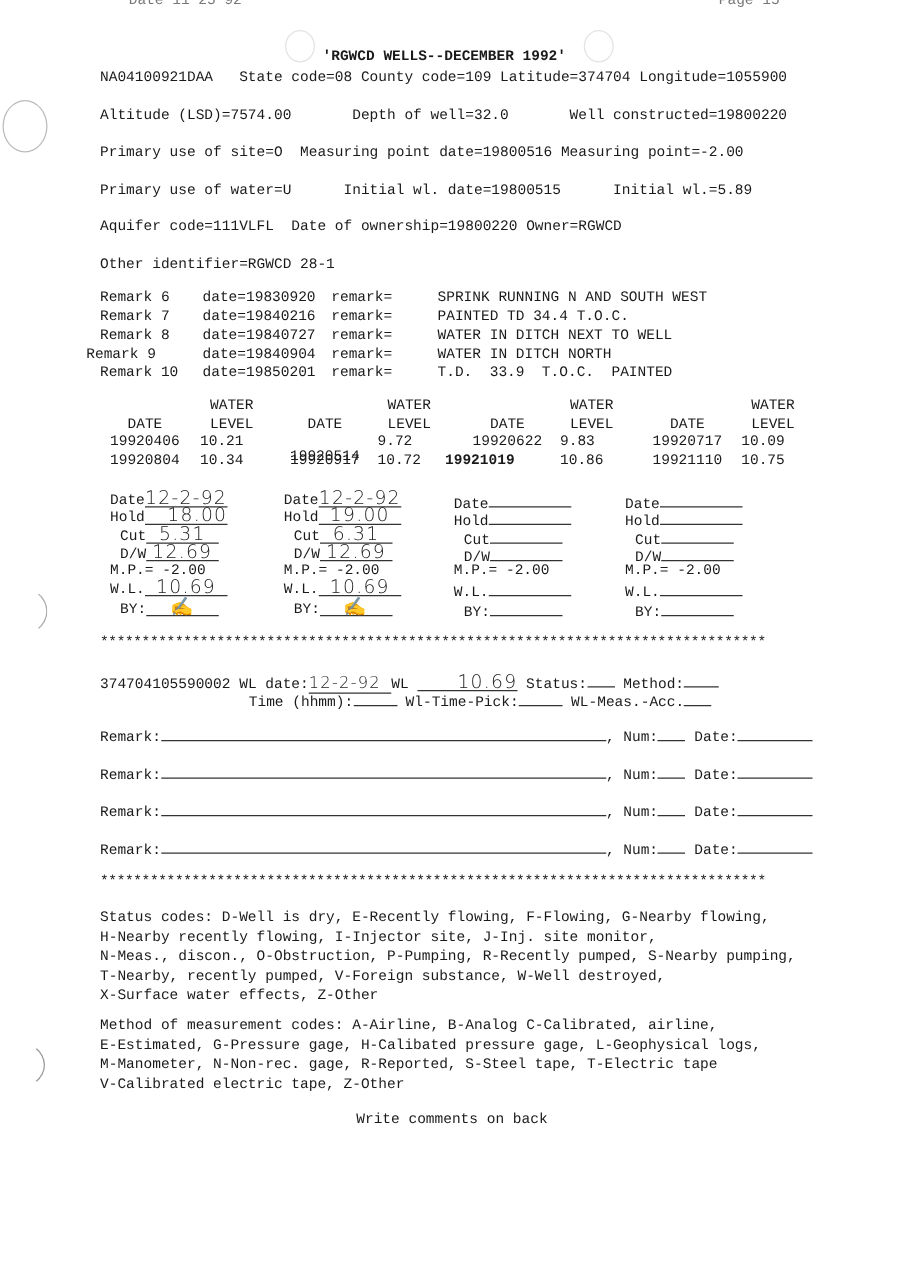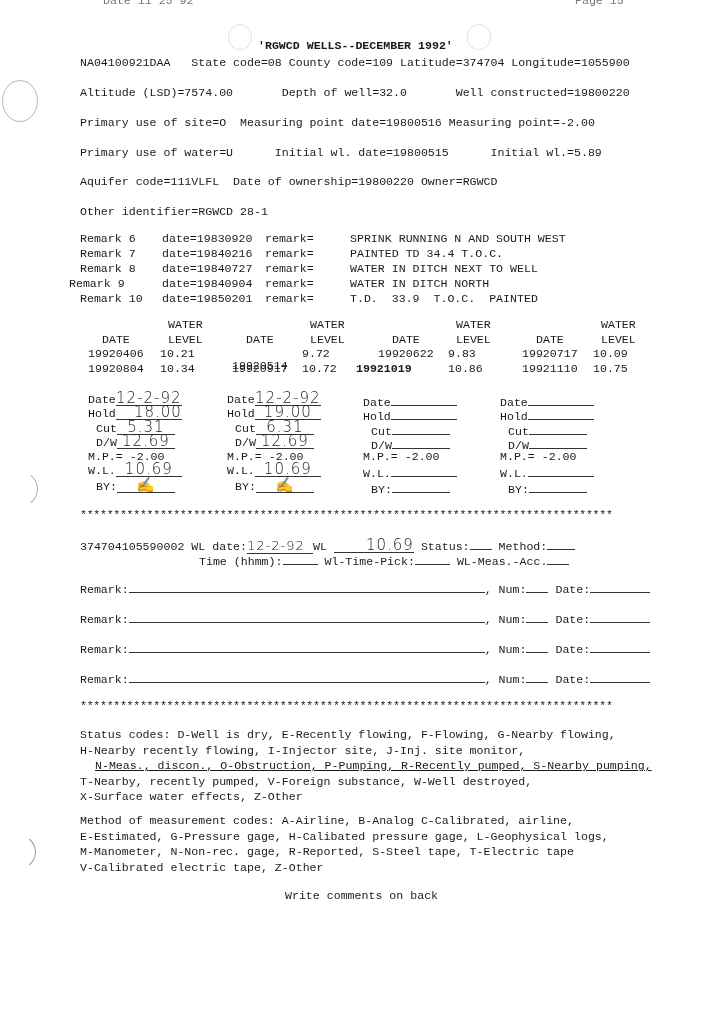--- a/index.html
+++ b/index.html
@@ -136,21 +136,21 @@
     <div class="t" style="left:80px;top:611px;"><span>Remark:</span><span class="blank" style="width:356px;"></span><span>, Num:</span><span class="blank" style="width:22px;"></span> <span>Date:</span><span class="blank" style="width:60px;"></span></div>
     <div class="t" style="left:80px;top:641px;"><span>Remark:</span><span class="blank" style="width:356px;"></span><span>, Num:</span><span class="blank" style="width:22px;"></span> <span>Date:</span><span class="blank" style="width:60px;"></span></div>
     <div class="t" style="left:80px;top:671px;"><span>Remark:</span><span class="blank" style="width:356px;"></span><span>, Num:</span><span class="blank" style="width:22px;"></span> <span>Date:</span><span class="blank" style="width:60px;"></span></div>
   </div>
 
 <div class="t" style="left:80px;top:699px;letter-spacing:-0.3px;">********************************************************************************</div>
 
 <div id="statusCodes">
     <div class="t" style="left:80px;top:728px;">Status codes: D-Well is dry, E-Recently flowing, F-Flowing, G-Nearby flowing,</div>
     <div class="t" style="left:80px;top:743.5px;">H-Nearby recently flowing, I-Injector site, J-Inj. site monitor,</div>
-    <div class="t" style="left:95px;top:759px;text-decoration:underline;">N-Meas., discon., O-Obstruction, P-Pumping, R-Recently pumped, S-Nearby pumping,</div>
+    <div class="t" style="left:80px;top:759px;">N-Meas., discon., O-Obstruction, P-Pumping, R-Recently pumped, S-Nearby pumping,</div>
     <div class="t" style="left:80px;top:774.5px;">T-Nearby, recently pumped, V-Foreign substance, W-Well destroyed,</div>
     <div class="t" style="left:80px;top:790px;">X-Surface water effects, Z-Other</div>
   </div>
 
 <div id="methodCodes">
     <div class="t" style="left:80px;top:814px;">Method of measurement codes: A-Airline, B-Analog C-Calibrated, airline,</div>
     <div class="t" style="left:80px;top:829.5px;">E-Estimated, G-Pressure gage, H-Calibated pressure gage, L-Geophysical logs,</div>
     <div class="t" style="left:80px;top:845px;">M-Manometer, N-Non-rec. gage, R-Reported, S-Steel tape, T-Electric tape</div>
     <div class="t" style="left:80px;top:860.5px;">V-Calibrated electric tape, Z-Other</div>
   </div>

